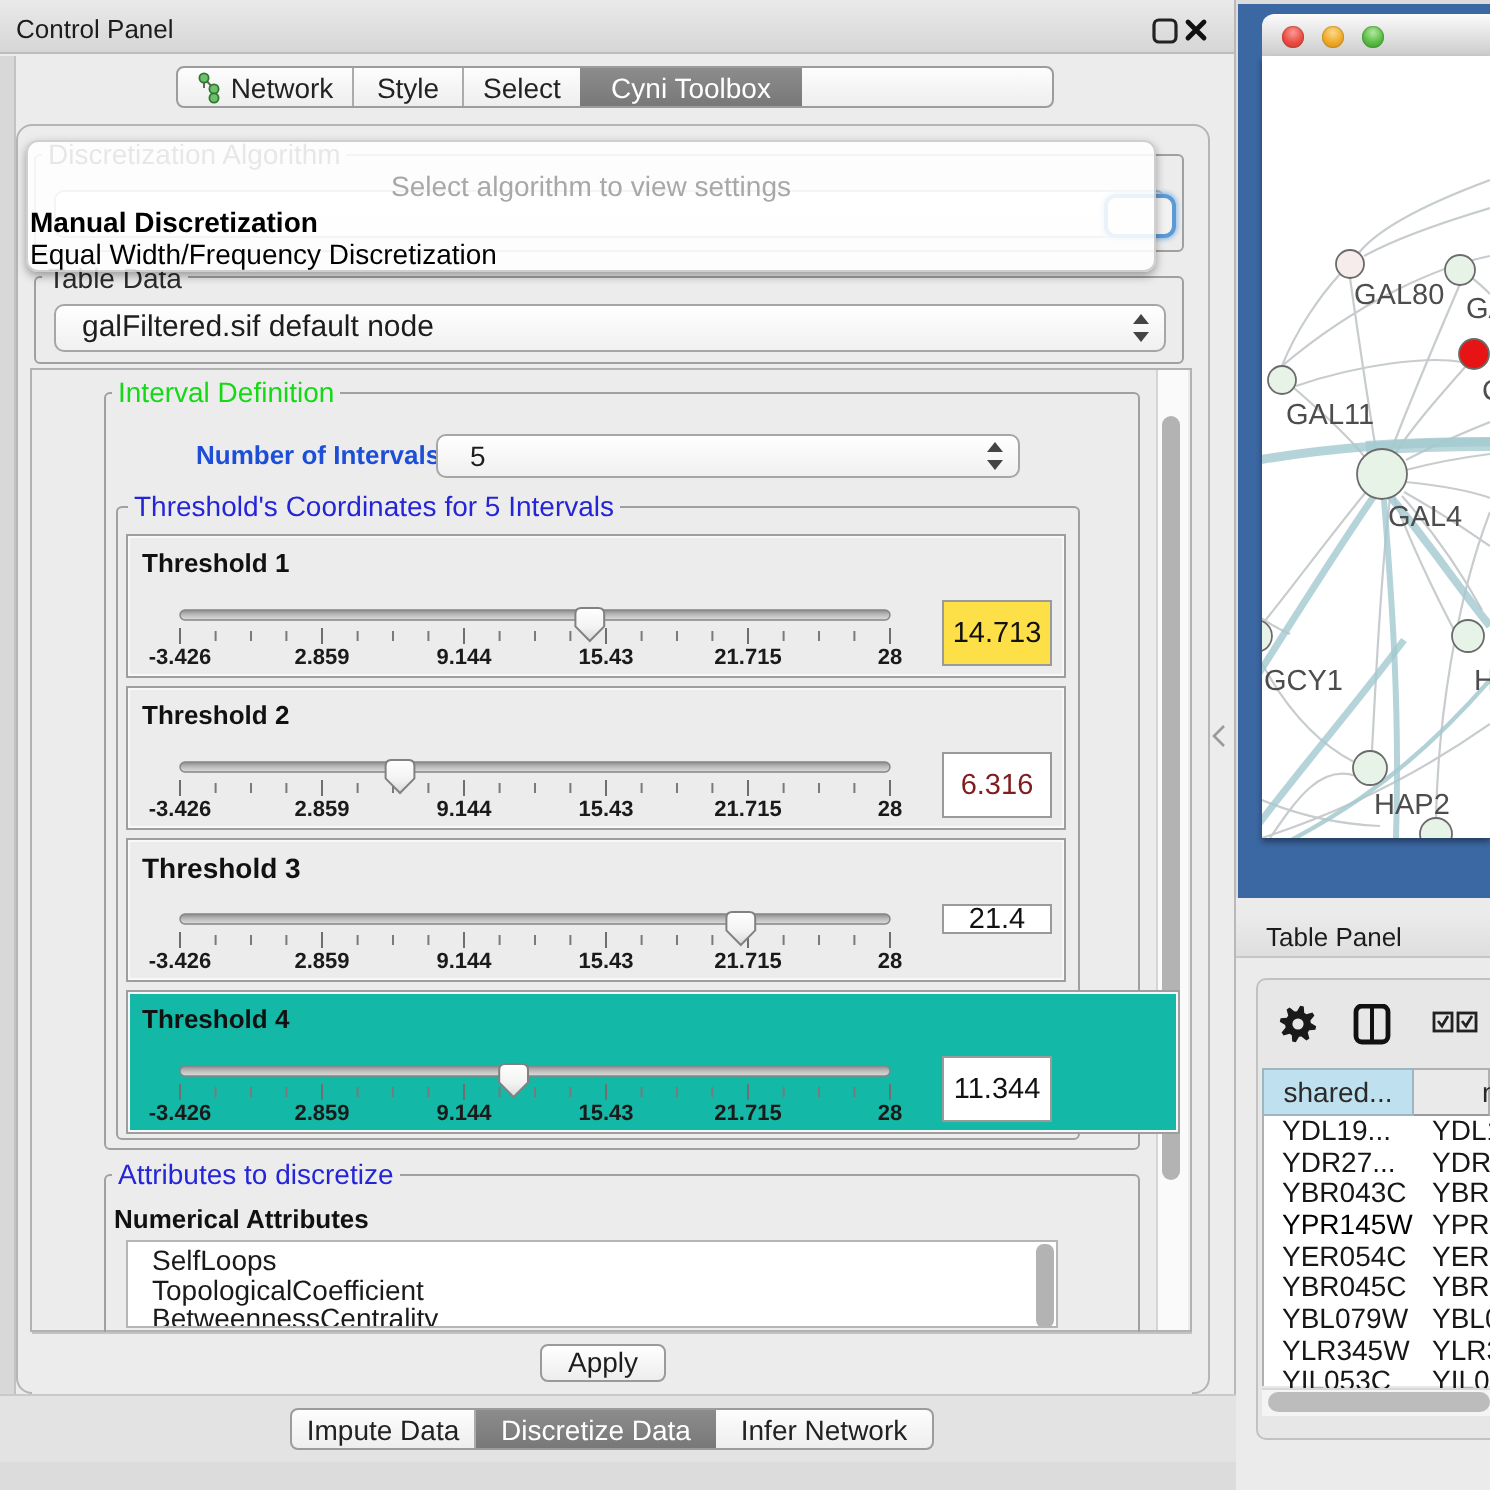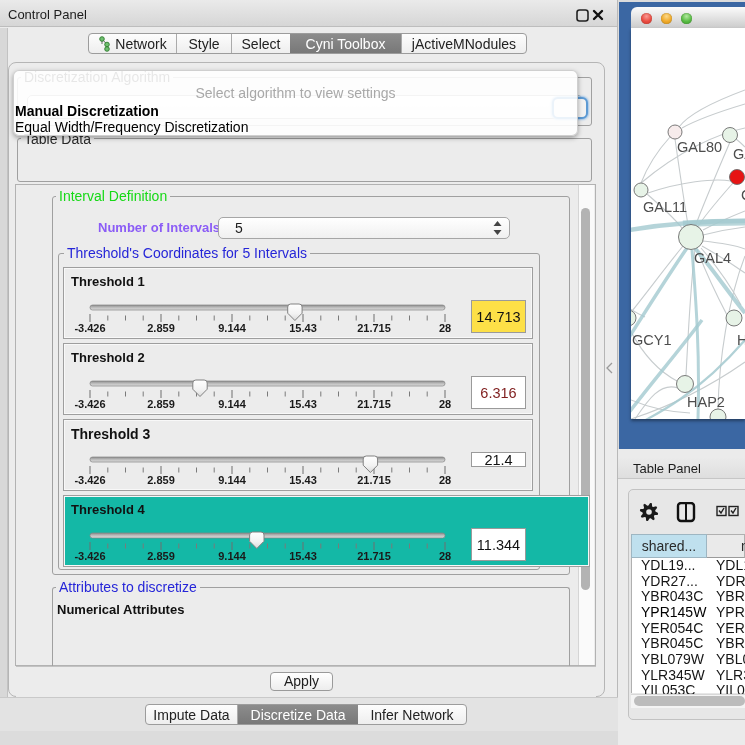--- a/index.html
+++ b/index.html
@@ -23,41 +23,46 @@
             <path d="M4 4 L9 9.5 M9 9.5 L9 14 M4 4 L4 9" stroke="#666" stroke-width="1" fill="none"></path>
             <circle cx="4" cy="4" r="2.3" fill="#6fbf6f" stroke="#2d7a2d" stroke-width="0.9"></circle>
             <circle cx="9" cy="9.5" r="2.3" fill="#6fbf6f" stroke="#2d7a2d" stroke-width="0.9"></circle>
             <circle cx="9" cy="14" r="2.3" fill="#6fbf6f" stroke="#2d7a2d" stroke-width="0.9"></circle>
           </svg>
       <span>Network</span>
         </div>
     <div style="width:55px;display:flex;align-items:center;justify-content:center;border-right:1px solid #ababab">Style</div>
     <div style="width:58px;display:flex;align-items:center;justify-content:center">Select</div>
     <div style="width:111px;display:flex;align-items:center;justify-content:center;background:linear-gradient(#8c8c8c,#787878);color:#fff">Cyni Toolbox</div>
-    <div style="flex:1;display:flex;align-items:center;justify-content:center;border-left:1px solid #ababab">jActiveMNodules</div>
   </div>
 
   <div style="position:absolute;left:8px;top:62px;width:597px;height:635px;background:#ececec;border:1px solid #b5b5b5;border-radius:8px"></div>
 
   <div style="position:absolute;left:17px;top:77px;width:575px;height:49px;border:1px solid #a0a0a0;border-radius:3px"></div>
   <span class="gl" style="left:21px;top:70px;color:#3a3a3a">Discretization Algorithm</span>
   <div style="position:absolute;left:27px;top:95px;width:556px;height:24px;background:linear-gradient(#ffffff,#f0f0f0);border:1px solid #a6a6a6;border-radius:5px"></div>
   <div style="position:absolute;left:552px;top:97px;width:36px;height:22px;border-radius:6px;background:#f2f2f2;border:2px solid #5d9ad3;box-shadow:0 0 2px 1px #9dc3e8"></div>
 
   <div style="position:absolute;left:17px;top:138px;width:575px;height:44px;border:1px solid #a0a0a0;border-radius:3px"></div>
   <span class="gl" style="left:21px;top:132px;color:#2b2b2b">Table Data</span>
+  <div style="position:absolute;left:27px;top:152px;width:556px;height:24px;background:linear-gradient(#ffffff,#f0f0f0);border:1px solid #a6a6a6;border-radius:5px;font-size:15px;color:#1d1d1d;line-height:22px;padding-left:13px">galFiltered.sif default node
+    <svg width="9" height="14" style="position:absolute;right:7px;top:4px">
+          <path d="M4.5 0 L8.5 5 L0.5 5 Z" fill="#444"></path>
+          <path d="M4.5 14 L8.5 9 L0.5 9 Z" fill="#444"></path>
+        </svg>
+  </div>
 
   <div style="position:absolute;left:15px;top:184px;width:581px;height:482px;border:1px solid #b2b2b2;background:#ececec"></div>
   <div style="position:absolute;left:578px;top:185px;width:16px;height:480px;background:#fafafa;border-left:1px solid #d5d5d5"></div>
   <div style="position:absolute;left:581px;top:208px;width:9px;height:382px;background:#b3b3b3;border-radius:5px"></div>
 
   <div style="position:absolute;left:52px;top:196px;width:518px;height:379px;border:1px solid #a0a0a0;border-radius:3px"></div>
   <span class="gl" style="left:56px;top:189px;color:#16d916">Interval Definition</span>
 
-  <span style="position:absolute;left:98px;top:220px;font-size:13px;font-weight:bold;color:#8b5cf6">Number of Intervals</span>
+  <span style="position:absolute;left:98px;top:220px;font-size:13px;font-weight:bold;color:#1d4ed8">Number of Intervals</span>
   <div style="position:absolute;left:218px;top:217px;width:292px;height:22px;background:linear-gradient(#ffffff,#f0f0f0);border:1px solid #a6a6a6;border-radius:5px;font-size:14px;color:#1d1d1d;line-height:20px;padding-left:16px">5
     <svg width="9" height="14" style="position:absolute;right:7px;top:3px">
           <path d="M4.5 0 L8.5 5 L0.5 5 Z" fill="#444"></path>
           <path d="M4.5 14 L8.5 9 L0.5 9 Z" fill="#444"></path>
         </svg>
   </div>
 
   <div style="position:absolute;left:58px;top:253px;width:482px;height:317px;border:1px solid #a0a0a0;border-radius:3px"></div>
   <span class="gl" style="left:64px;top:246px;color:#2525d8">Threshold's Coordinates for 5 Intervals</span>
 
@@ -210,20 +215,24 @@
           <text x="310" y="64" text-anchor="middle" font-family="Liberation Sans, sans-serif" font-size="11" font-weight="bold" fill="#1a1a1a">21.715</text>
           <text x="381" y="64" text-anchor="middle" font-family="Liberation Sans, sans-serif" font-size="11" font-weight="bold" fill="#1a1a1a">28</text>
           <path d="M 185.6 39 q 0 -3 3 -3 l 8.4 0 q 3 0 3 3 l 0 6.2 l -7.2 7.3 l -7.2 -7.3 z" fill="url(#th)" stroke="#818181" stroke-width="1"></path>
         </svg>
 <div style="position:absolute;left:407px;top:32px;width:55px;height:33px;background:#fff;border:1px solid #9a9a9a;display:flex;align-items:center;justify-content:center;font-size:14.5px;color:#111">11.344</div>
 </div>
 
   <div style="position:absolute;left:52px;top:587px;width:518px;height:110px;border:1px solid #a0a0a0;border-top-left-radius:3px;border-top-right-radius:3px;border-bottom:none"></div>
   <span class="gl" style="left:56px;top:580px;color:#2525d8">Attributes to discretize</span>
   <span style="position:absolute;left:57px;top:602px;font-size:13px;font-weight:bold;color:#111">Numerical Attributes</span>
+  <div style="position:absolute;left:63px;top:620px;width:466px;height:44px;background:#fff;border:1px solid #b5b5b5;overflow:hidden;font-size:14px;color:#1a1a1a">
+    <div style="padding-left:12px;line-height:14.7px;padding-top:2px">SelfLoops<br>TopologicalCoefficient<br>BetweennessCentrality</div>
+    <div style="position:absolute;right:1px;top:1px;width:9px;height:42px;background:#b3b3b3;border-radius:4px"></div>
+  </div>
 
   <div style="position:absolute;left:16px;top:666px;width:580px;height:31px;background:#ececec;border-top:1px solid #c2c2c2"></div>
   <div style="position:absolute;left:270px;top:672px;width:63px;height:19px;background:linear-gradient(#ffffff,#ededed);border:1px solid #9a9a9a;border-radius:4px;font-size:14px;color:#1d1d1d;text-align:center;line-height:17px">Apply</div>
 
   <div style="position:absolute;left:0;top:697px;width:618px;height:34px;background:#e3e3e3;border-top:1px solid #c9c9c9"></div>
   <div style="position:absolute;left:145px;top:704px;width:322px;height:21px;border:1px solid #9c9c9c;border-radius:4px;background:linear-gradient(#fdfdfd,#eeeeee);display:flex;font-size:14px;color:#222;overflow:hidden">
     <div style="width:92px;display:flex;align-items:center;justify-content:center;border-right:1px solid #ababab">Impute Data</div>
     <div style="width:120px;display:flex;align-items:center;justify-content:center;background:linear-gradient(#8c8c8c,#787878);color:#fff">Discretize Data</div>
     <div style="flex:1;display:flex;align-items:center;justify-content:center">Infer Network</div>
   </div>

